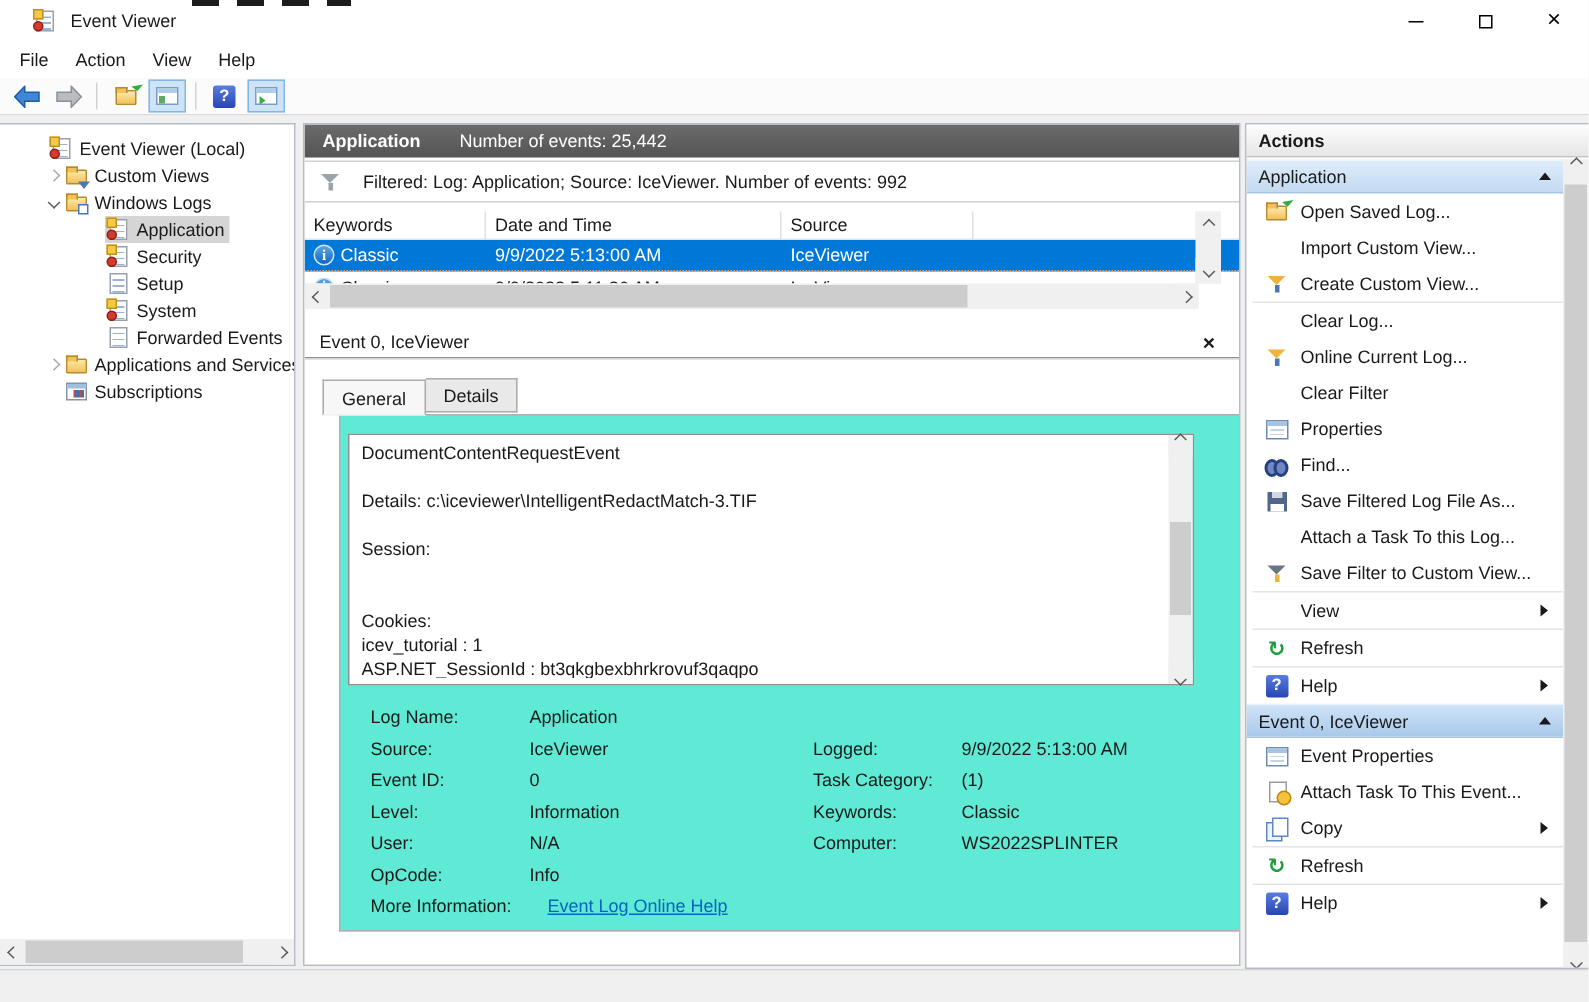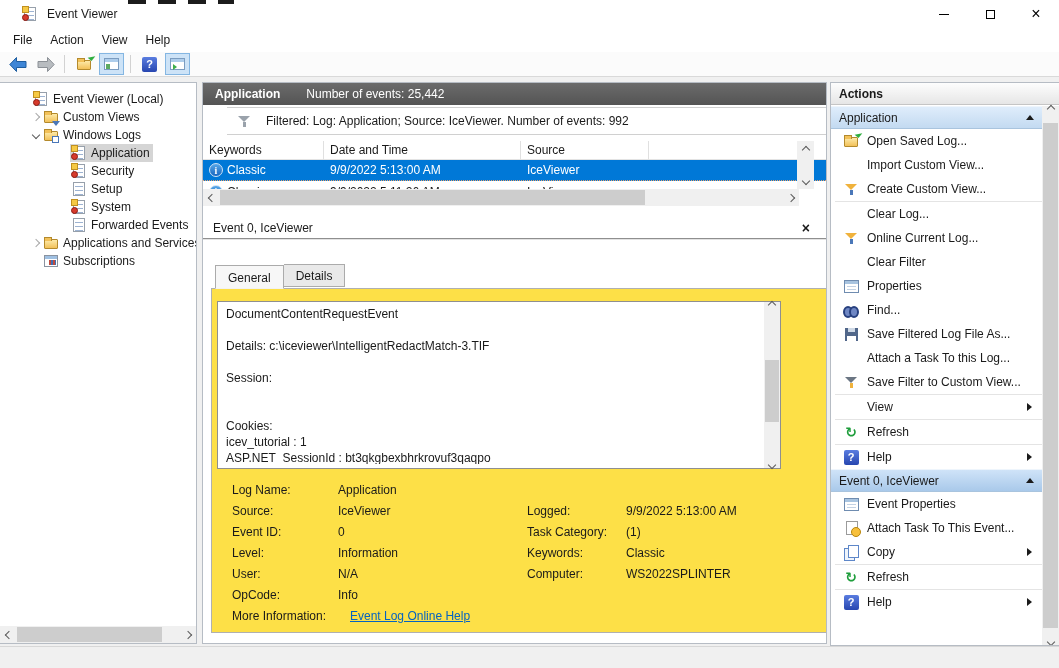--- a/index.html
+++ b/index.html
@@ -124,44 +124,44 @@
   .sb-btn { width: 17px; height: 17px; display: flex; align-items: center; justify-content: center; flex: none; background: #f0f0f0; }
   .sb-thumb-h { height: 15px; background: #cdcdcd; margin-top: 0; }
 
   
   .center-panel { position: absolute; left: 202px; top: 5px; width: 625px; bottom: 2px;
     background: #fff; border: 1px solid #b6bcc4; overflow: hidden; }
   .log-header { height: 22px; background: linear-gradient(#6b6b6b, #545454); color: #fff;
     display: flex; align-items: center; padding-left: 12px; gap: 26px; }
   .log-header .lh-title { font-weight: bold; }
   .filterbar { height: 28px; margin-top: 2px; border-top: 1px solid #d0d0d0; border-bottom: 1px solid #d0d0d0;
-    display: flex; align-items: center; padding-left: 10px; gap: 14px; background: #fff; margin-left: 24px; }
+    display: flex; align-items: center; padding-left: 10px; gap: 14px; background: #fff; }
   .listview { margin-top: 6px; position: relative; height: 65px; }
   .lv-header { display: flex; height: 19px; border-bottom: 1px solid #e3e3e3; align-items: center; }
   .lv-col { padding-left: 6px; border-right: 1px solid #e0e0e0; height: 19px; display: flex; align-items: center; }
   .c1 { width: 121px; } .c2 { width: 197px; } .c3 { width: 128px; } .c4 { width: 150px; border-right: none; }
   .lv-rows { height: 29px; overflow: hidden; }
   .lv-row { display: flex; align-items: center; height: 21px; }
   .lv-row .cell { padding-left: 6px; display: flex; align-items: center; gap: 4px; height: 21px; white-space: nowrap; overflow: hidden; }
   .lv-row.selected { background: #0078d7; color: #fff; border-bottom: 1px dotted #e8a06a; }
   .lv-vscroll { position: absolute; right: 12px; top: 0; width: 17px; height: 48px; background: #f0f0f0;
     display: flex; flex-direction: column; justify-content: space-between; }
   .lv-hscroll { position: absolute; left: 0; top: 48px; width: 596px; height: 17px; background: #f0f0f0;
     display: flex; align-items: center; }
   
   .evt-header { margin-top: 12px; height: 22px; display: flex; align-items: center;
     padding: 0 16px 0 10px; border-bottom: 2px groove #e3e3e3; }
   .evt-close { margin-left: auto; font-size: 14px; font-weight: bold; line-height: 1; }
   .evt-close::before { content: "×"; }
-  .tabstrip { display: flex; margin: 24px 0 0 12px; align-items: flex-end; position: relative; z-index: 2; }
+  .tabstrip { display: flex; margin: 12px 0 0 12px; align-items: flex-end; position: relative; z-index: 2; }
   .tab { padding: 4px 12px 3px; border: 1px solid #ababab; }
   .tab.active { background: #f7f7f7; border-bottom: 1px solid #f2f2f2; margin-bottom: -1px; padding-top: 5px; }
   .tab.inactive { background: #e9e9e9; border-left: none; margin-bottom: 1px; }
-  .groupbox { position: relative; margin-left: 8px; width: 632px; height: 345px;
-    border: 1px solid #b0b0b0; background: #fde047; }
+  .groupbox { position: relative; margin-left: 23px; width: 632px; height: 345px;
+    border: 1px solid #b0b0b0; background: #5eead4; }
   .msgbox { position: absolute; left: 5px; top: 12px; width: 564px; height: 168px;
     background: #fff; border: 1px solid #8f8f8f; }
   .msgtext { position: absolute; inset: 4px 22px 4px 8px; white-space: pre-wrap; line-height: 16px; overflow: hidden; }
   .msg-vscroll { position: absolute; right: 0; top: 0; bottom: 0; width: 16px; background: #f0f0f0; }
   .msg-vscroll .sb-btn { width: 16px; height: 15px; }
   .msg-vscroll .up { position: absolute; top: 0; }
   .msg-vscroll .down { position: absolute; bottom: 0; }
   .msg-thumb { position: absolute; left: 1px; width: 14px; top: 58px; height: 62px; background: #cdcdcd; }
   .fields { position: absolute; left: 0; top: 190px; right: 0; }
   .frow { display: flex; height: 21px; align-items: center; gap: 16px; }

